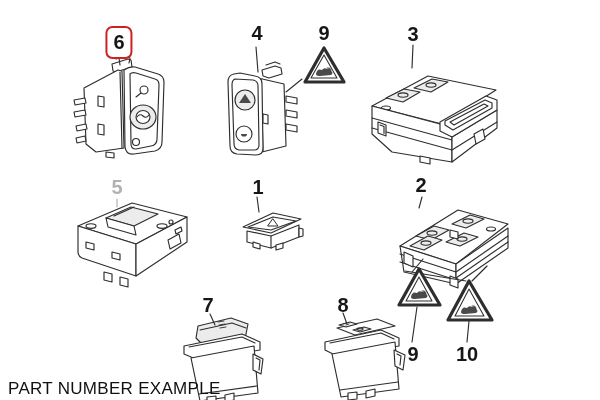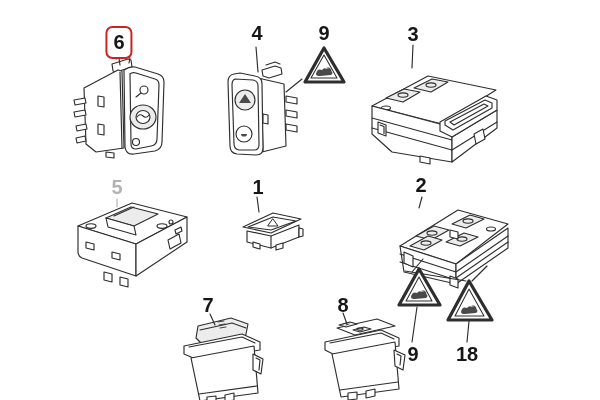--- a/index.html
+++ b/index.html
@@ -230,15 +230,16 @@
   <div class="plabel hlbox" style="left:119px;top:26px">6</div>
   <div class="plabel" style="left:257px;top:23px">4</div>
   <div class="plabel" style="left:324px;top:23px">9</div>
   <div class="plabel" style="left:413px;top:24px">3</div>
   <div class="plabel muted" style="left:117px;top:177px">5</div>
   <div class="plabel" style="left:258px;top:177px">1</div>
   <div class="plabel" style="left:421px;top:175px">2</div>
   <div class="plabel" style="left:208px;top:295px">7</div>
   <div class="plabel" style="left:343px;top:295px">8</div>
   <div class="plabel" style="left:413px;top:344px">9</div>
-  <div class="plabel" style="left:467px;top:344px">18</div>
-
+  <div class="plabel" style="left:467px;top:344px">10</div>
+
+  <div class="footer">PART NUMBER EXAMPLE</div>
 </div>
 
 </body></html>

